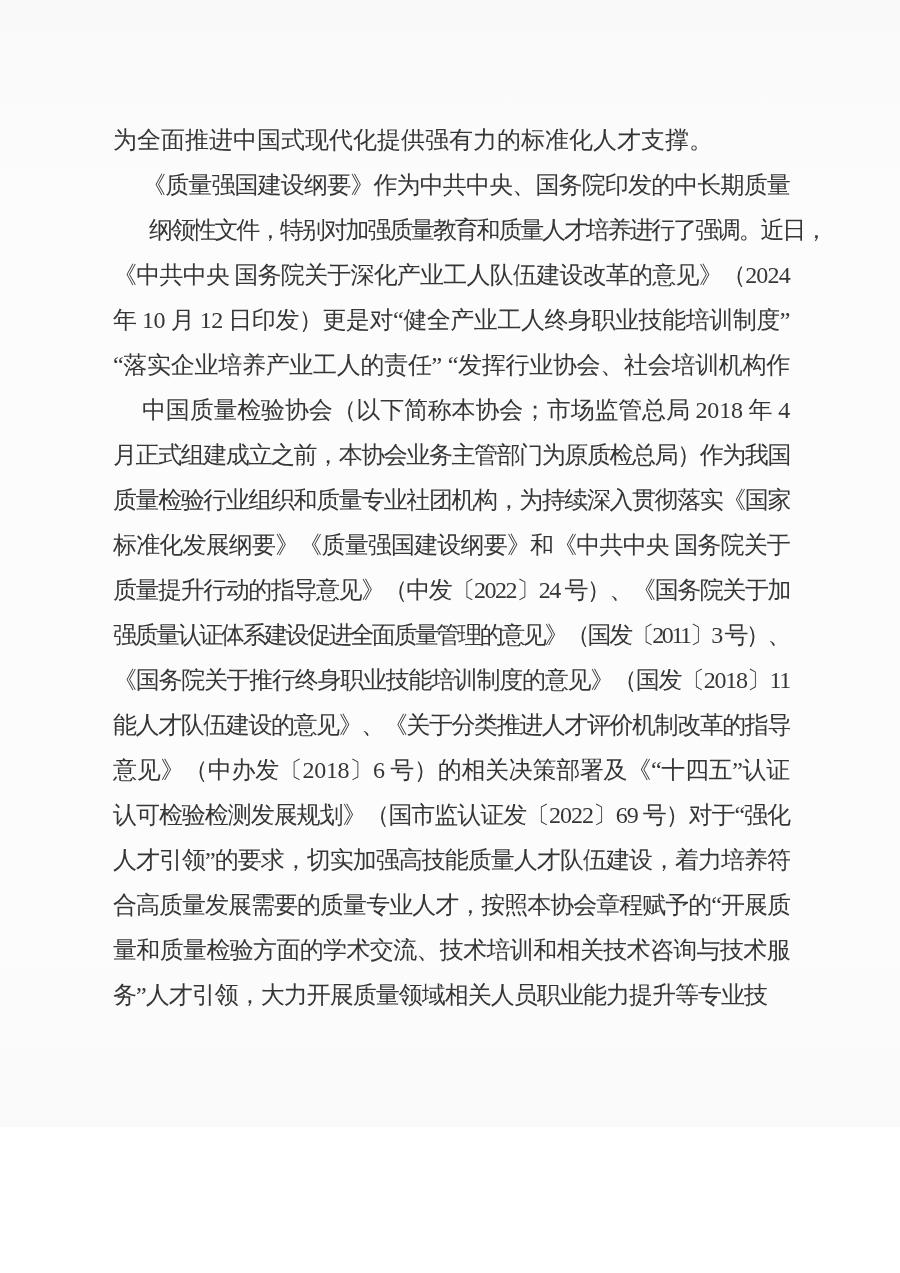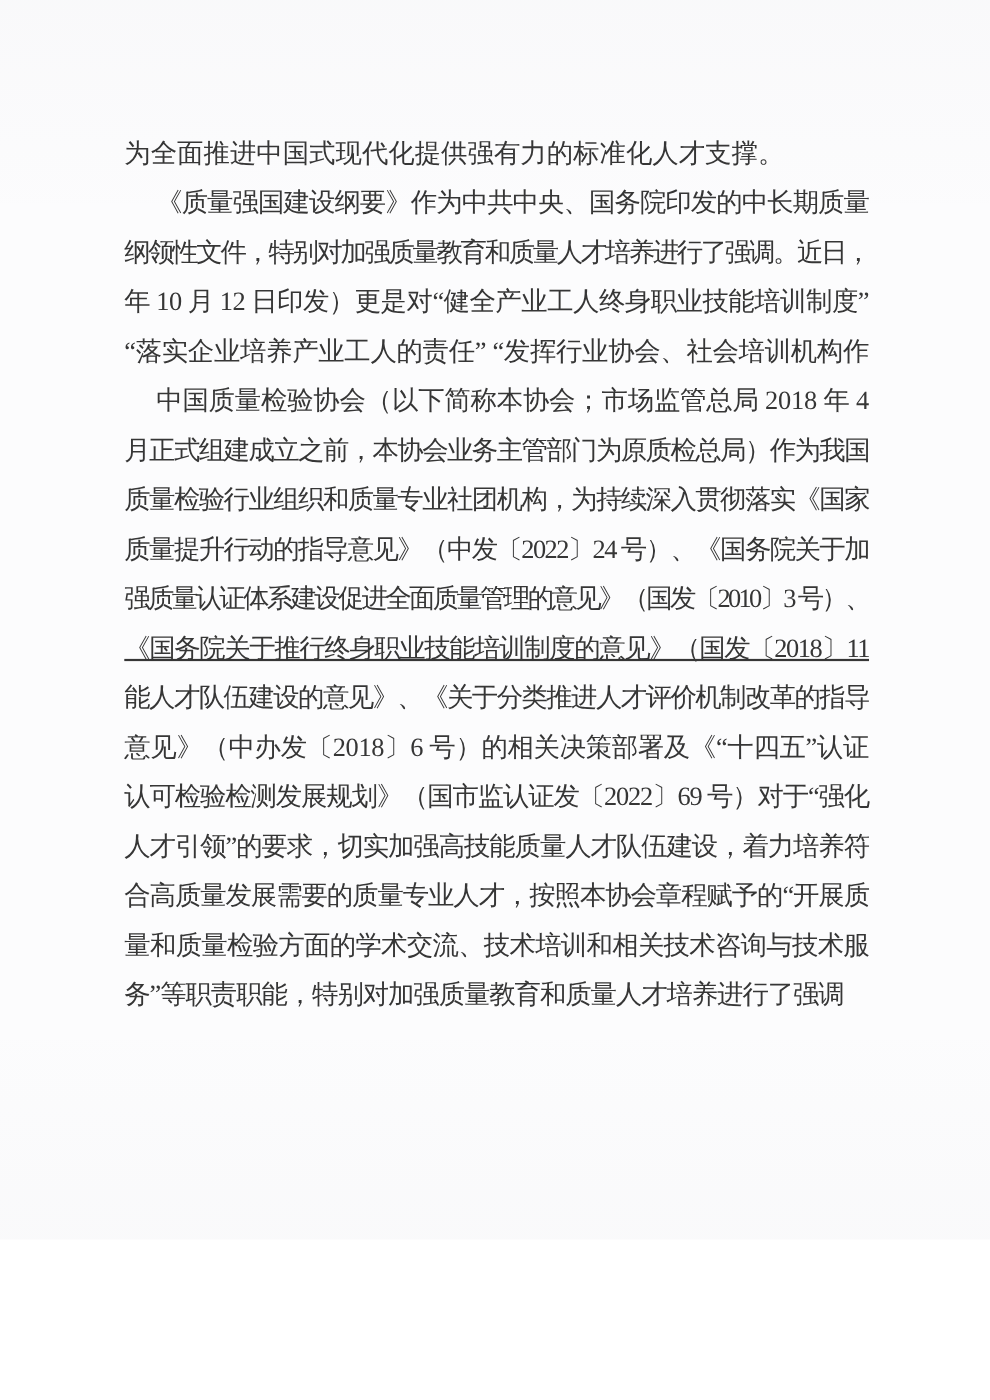--- a/index.html
+++ b/index.html
@@ -52,31 +52,33 @@
     color: #3c3c3c;
   }
 </style>
 </head>
 <body>
 
 <div class="page">
   <div class="textblock" id="textblock">
       <div class="line"><span class="line-text">为全面推进中国式现代化提供强有力的标准化人才支撑。</span></div>
       <div class="line indent"><span class="line-text" style="letter-spacing: -0.857143px;">《质量强国建设纲要》作为中共中央、国务院印发的中长期质量</span></div>
-      <div class="line"><span class="line-text" style="letter-spacing: -2.16129px;">纲领性文件，特别对加强质量教育和质量人才培养进行了强调。近日，</span></div>
+      <div class="line"><span class="line-text" style="letter-spacing: -2.16129px; margin-left: 36px;">纲领性文件，特别对加强质量教育和质量人才培养进行了强调。近日，</span></div>
+      <div class="line"><span class="line-text" style="letter-spacing: -0.78125px;">《中共中央 国务院关于深化产业工人队伍建设改革的意见》（2024</span></div>
       <div class="line"><span class="line-text" style="letter-spacing: -0.466071px;">年 10 月 12 日印发）更是对“健全产业工人终身职业技能培训制度”</span></div>
       <div class="line"><span class="line-text" style="letter-spacing: -0.289315px;">“落实企业培养产业工人的责任” “发挥行业协会、社会培训机构作</span></div>
       <div class="line indent"><span class="line-text" style="letter-spacing: -0.1875px;">中国质量检验协会（以下简称本协会；市场监管总局 2018 年 4</span></div>
       <div class="line"><span class="line-text" style="letter-spacing: -1.43333px;">月正式组建成立之前，本协会业务主管部门为原质检总局）作为我国</span></div>
       <div class="line"><span class="line-text" style="letter-spacing: -1.43333px;">质量检验行业组织和质量专业社团机构，为持续深入贯彻落实《国家</span></div>
+      <div class="line"><span class="line-text" style="letter-spacing: -0.833333px;">标准化发展纲要》《质量强国建设纲要》和《中共中央 国务院关于</span></div>
       <div class="line"><span class="line-text" style="letter-spacing: -1.44118px;">质量提升行动的指导意见》（中发〔2022〕24 号）、《国务院关于加</span></div>
-      <div class="line"><span class="line-text" style="letter-spacing: -2.42857px;">强质量认证体系建设促进全面质量管理的意见》（国发〔2010〕3 号）、</span></div>
-      <div class="line"><span class="line-text" style="letter-spacing: -1.27604px; text-decoration: underline;">《国务院关于推行终身职业技能培训制度的意见》（国发〔2018〕11</span></div>
+      <div class="line"><span class="line-text" style="letter-spacing: -2.42857px;">强质量认证体系建设促进全面质量管理的意见》（国发〔2011〕3 号）、</span></div>
+      <div class="line"><span class="line-text" style="letter-spacing: -1.27604px;">《国务院关于推行终身职业技能培训制度的意见》（国发〔2018〕11</span></div>
       <div class="line"><span class="line-text" style="letter-spacing: -1.43333px;">能人才队伍建设的意见》、《关于分类推进人才评价机制改革的指导</span></div>
       <div class="line"><span class="line-text" style="letter-spacing: -0.3125px; margin-top: 12px;">意见》（中办发〔2018〕6 号）的相关决策部署及《“十四五”认证</span></div>
       <div class="line"><span class="line-text" style="letter-spacing: -1.04871px;">认可检验检测发展规划》（国市监认证发〔2022〕69 号）对于“强化</span></div>
       <div class="line"><span class="line-text" style="letter-spacing: -0.988542px;">人才引领”的要求，切实加强高技能质量人才队伍建设，着力培养符</span></div>
       <div class="line"><span class="line-text" style="letter-spacing: -0.988542px;">合高质量发展需要的质量专业人才，按照本协会章程赋予的“开展质</span></div>
       <div class="line"><span class="line-text" style="letter-spacing: -0.655172px;">量和质量检验方面的学术交流、技术培训和相关技术咨询与技术服</span></div>
-      <div class="line"><span class="line-text" style="letter-spacing: -0.988542px;">务”等职责职能，特别对加强质量教育和质量人才培养进行了强调</span></div>
+      <div class="line"><span class="line-text" style="letter-spacing: -0.988542px;">务”人才引领，大力开展质量领域相关人员职业能力提升等专业技</span></div>
     </div>
   <div class="footer">— 2 —</div>
 </div>
 
 </body></html>

